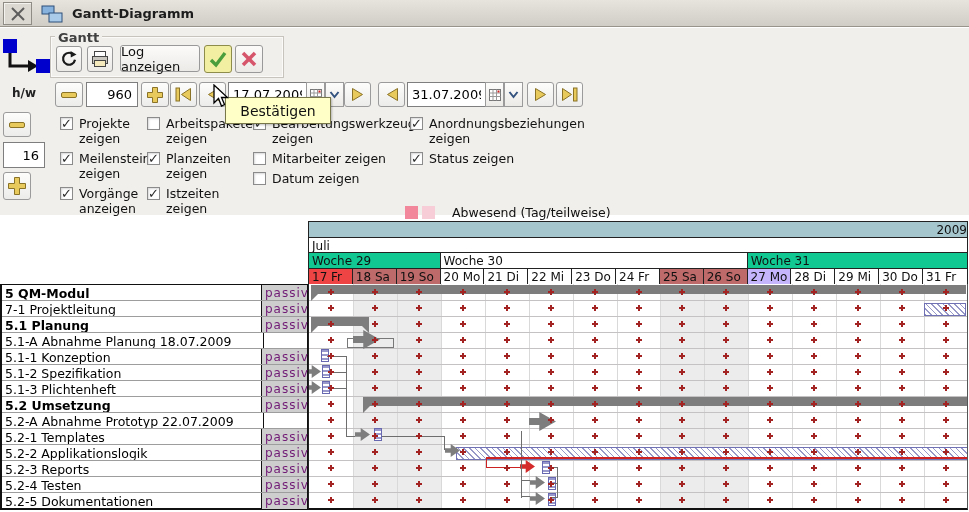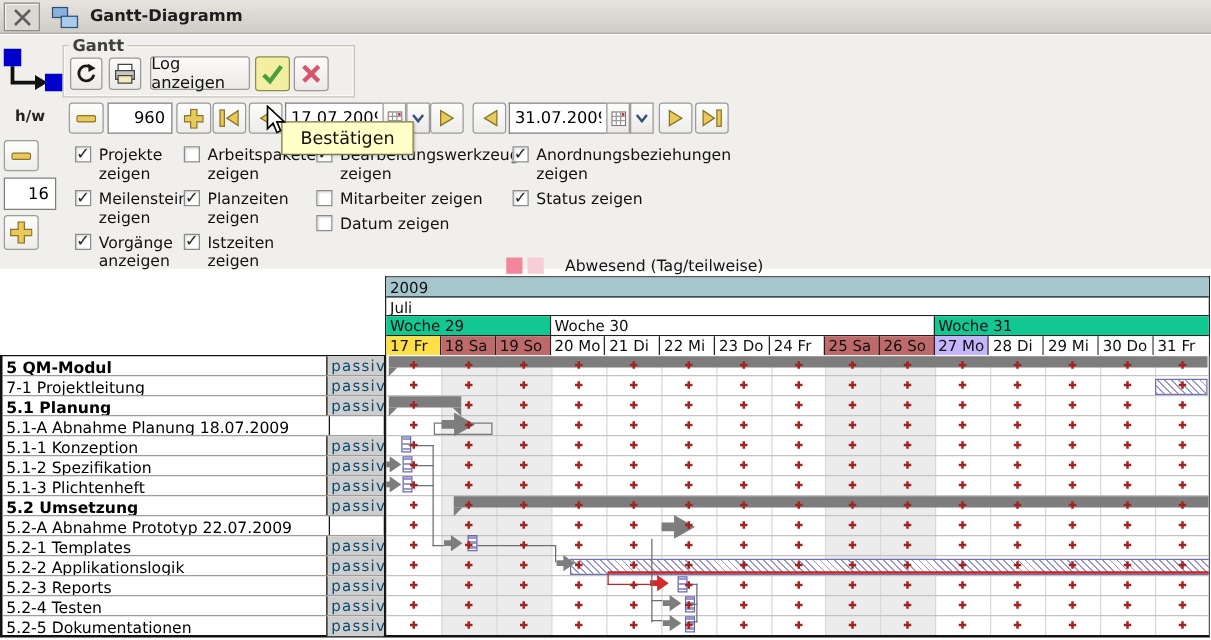--- a/index.html
+++ b/index.html
@@ -76,21 +76,21 @@
 
   
   #ttable { position:absolute; left:0; top:284px; width:308px; height:226px;
     border-top:1px solid #111; border-left:2px solid #111; border-bottom:2px solid #111;
     border-right:1px solid #111; background:#fff; }
   .trow { position:relative; height:16px; border-bottom:1px solid #9d9d9d; display:flex;gap:16px; }
   .trow:last-child { border-bottom:none; }
   .tname { width:259px; font-size:12.5px; padding:1px 0 0 3px; white-space:nowrap; overflow:hidden; color:#000; }
   .tname.bold { font-weight:bold; }
   .tstatus { width:46px; border-left:1px solid #111; font-size:12px; padding:1px 0 0 3px;
-    letter-spacing:1px; color:#0c4a6e; }
+    letter-spacing:1px; color:#701a75; }
   .tstatus.filled { background:#cfcece; }
 
   
   #gbody { position:absolute; left:308px; top:284px; width:660px; height:226px;
     border-left:1px solid #222; border-right:1px solid #555; border-bottom:2px solid #111;
     background:#fff; overflow:hidden; }
   .wkcol { position:absolute; top:0; height:224px; background:#ececec; z-index:1; }
   .gvline { position:absolute; top:0; height:224px; width:1px; background:#d9d9d9; z-index:2; }
   .ghline { position:absolute; left:0; width:660px; height:1px; background:#c4c2c2; z-index:2; }
 
@@ -347,32 +347,32 @@
     <div class="tooltip">
       <span>Bestätigen</span>
     </div>
     <svg class="cursor" width="18" height="24">
       <polygon points="2,1 2,19 6.5,14.5 9.5,22 12.5,20.5 9.5,13.5 15.5,13.5" fill="#fff" stroke="#000" stroke-width="1.3"></polygon>
     </svg>
   </div>
 
   <div id="ghead">
       <div class="hrow" style="height: 16px; background: rgb(166, 198, 206);">
-        <div class="hcell" style="width: 100%; border-right: none;">2009</div>
+        <div class="hcell" style="width: 100%; border-right: none; text-align: right;">2009</div>
       </div>
       <div class="hrow" style="height: 15px;">
         <div class="hcell" style="width: 100%; border-right: none;">Juli</div>
       </div>
       <div class="hrow" style="height: 16px;">
         <div class="hcell" style="width: 131.8px; background: rgb(17, 200, 147);">Woche 29</div>
         <div class="hcell" style="width: 307.533px; background: rgb(255, 255, 255);">Woche 30</div>
         <div class="hcell" style="width: 219.667px; background: rgb(17, 200, 147);">Woche 31</div>
       </div>
       <div class="hrow" style="height: 16px;">
-        <div class="hcell" style="width: 43.9333px; background: #fde047;">17 Fr</div>
+        <div class="hcell" style="width: 43.9333px; background: #ef4444;">17 Fr</div>
         <div class="hcell" style="width: 43.9333px; background: rgb(191, 106, 106);">18 Sa</div>
         <div class="hcell" style="width: 43.9333px; background: rgb(191, 106, 106);">19 So</div>
         <div class="hcell" style="width: 43.9333px; background: rgb(255, 255, 255);">20 Mo</div>
         <div class="hcell" style="width: 43.9333px; background: rgb(255, 255, 255);">21 Di</div>
         <div class="hcell" style="width: 43.9333px; background: rgb(255, 255, 255);">22 Mi</div>
         <div class="hcell" style="width: 43.9333px; background: rgb(255, 255, 255);">23 Do</div>
         <div class="hcell" style="width: 43.9333px; background: rgb(255, 255, 255);">24 Fr</div>
         <div class="hcell" style="width: 43.9333px; background: rgb(191, 106, 106);">25 Sa</div>
         <div class="hcell" style="width: 43.9333px; background: rgb(191, 106, 106);">26 So</div>
         <div class="hcell" style="width: 43.9333px; background: #c4b5fd;">27 Mo</div>

